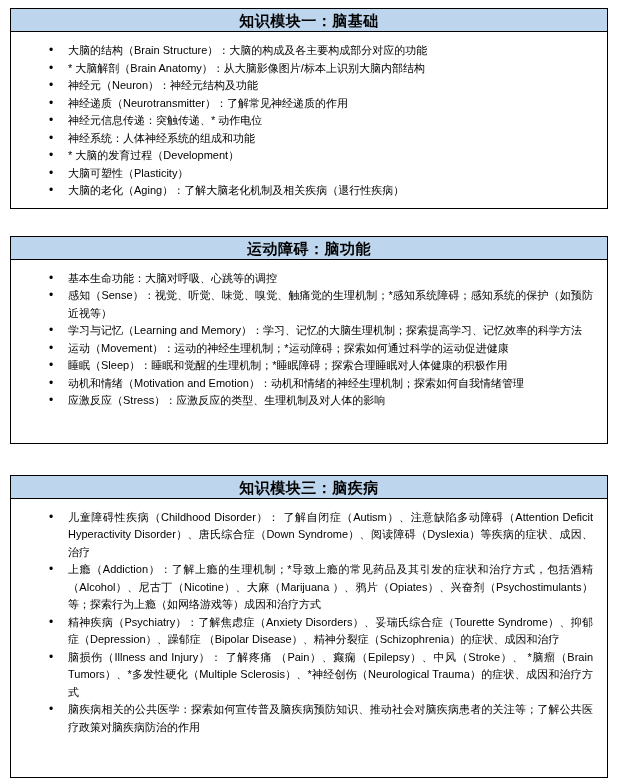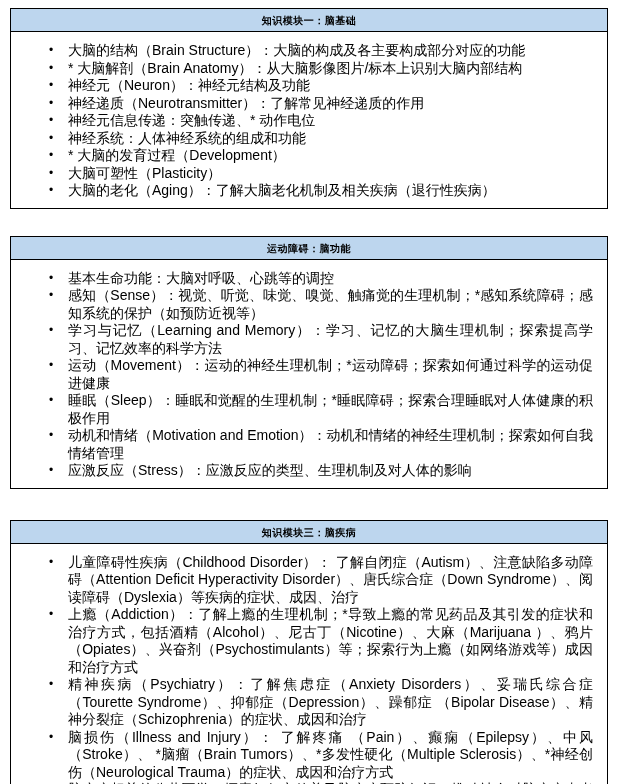--- a/index.html
+++ b/index.html
@@ -22,40 +22,40 @@
     background: #ffffff;
   }
   .module + .module { margin-top: 0; }
   .module-1 { margin-bottom: 27px; }
   .module-2 { margin-bottom: 31px; }
   .module-header {
     background: #bdd6ee;
     border-bottom: 1.5px solid #000000;
     text-align: center;
     font-weight: bold;
-    font-size: 10px;
+    font-size: 15px;
     line-height: 15px;
     padding: 4px 0 3px 0;
     letter-spacing: 0.5px;
   }
   .module-body {
     padding: 10px 14px 8px 0;
   }
   .module-1 .module-body { min-height: 172px; }
   .module-2 .module-body { min-height: 183px; }
   .module-3 .module-body { min-height: 278px; }
   ul.module-list {
     list-style: none;
     margin: 0;
     padding: 0;
   }
   ul.module-list li {
     position: relative;
     padding-left: 57px;
-    font-size: 14px;
+    font-size: 11px;
     line-height: 17.5px;
     text-align: justify;
   }
   ul.module-list li::before {
     content: "\2022";
     position: absolute;
     left: 38px;
     top: 0;
     font-size: 12px;
   }

